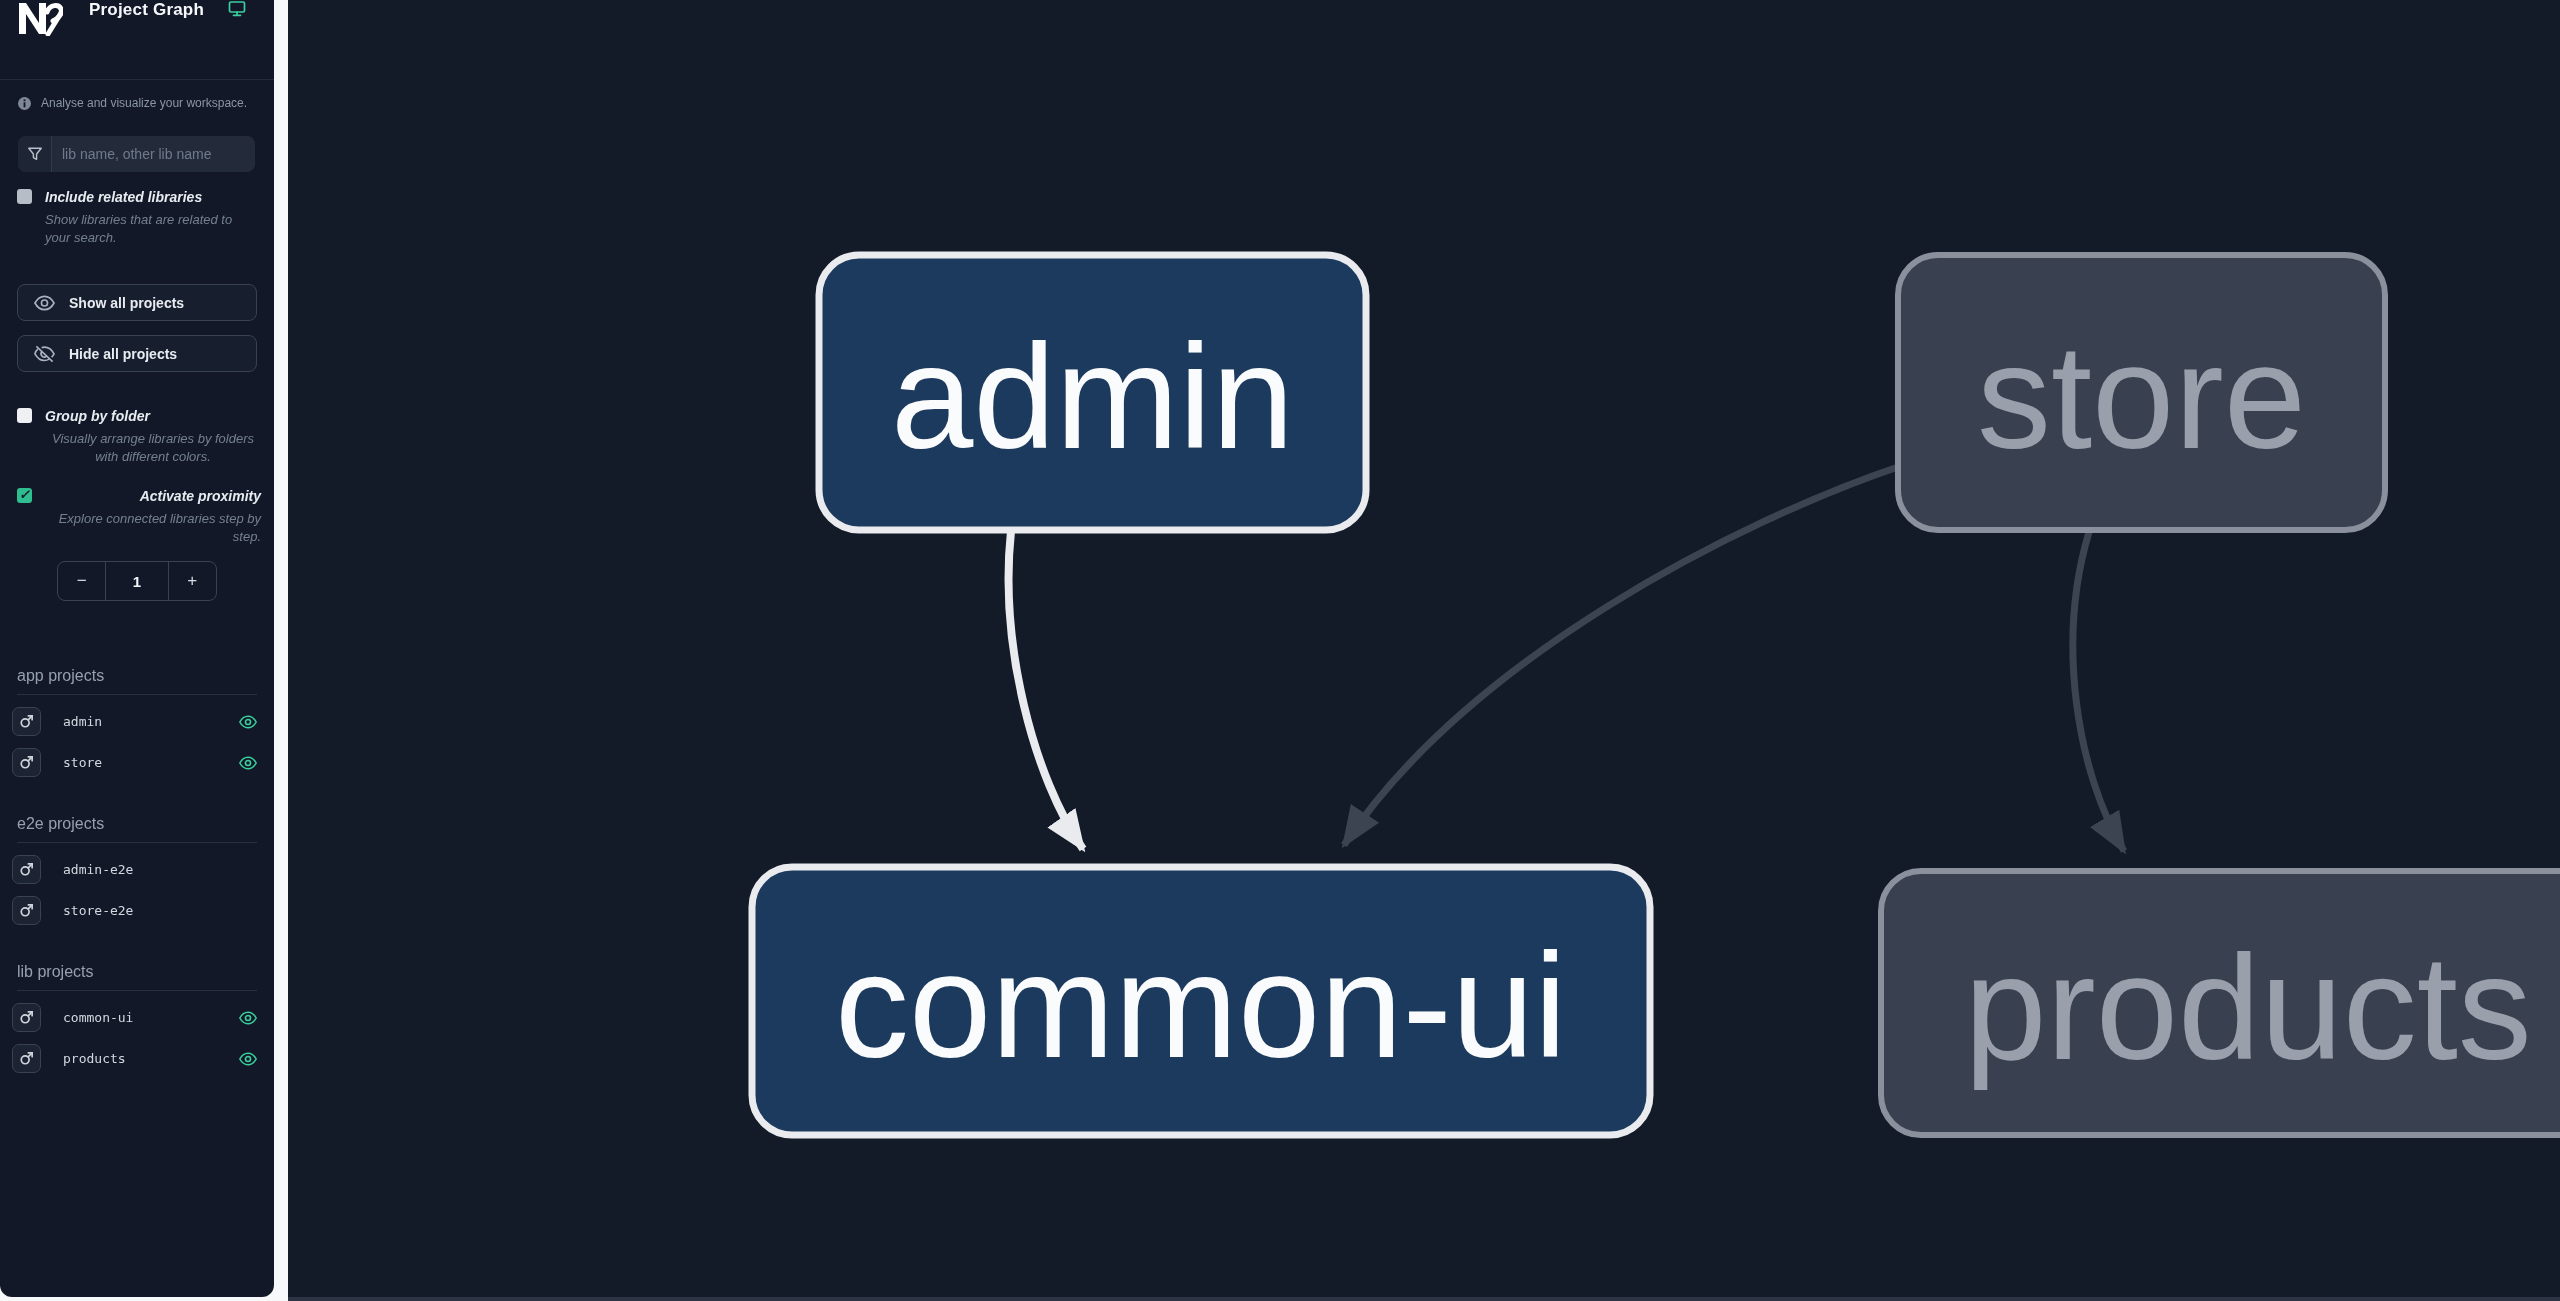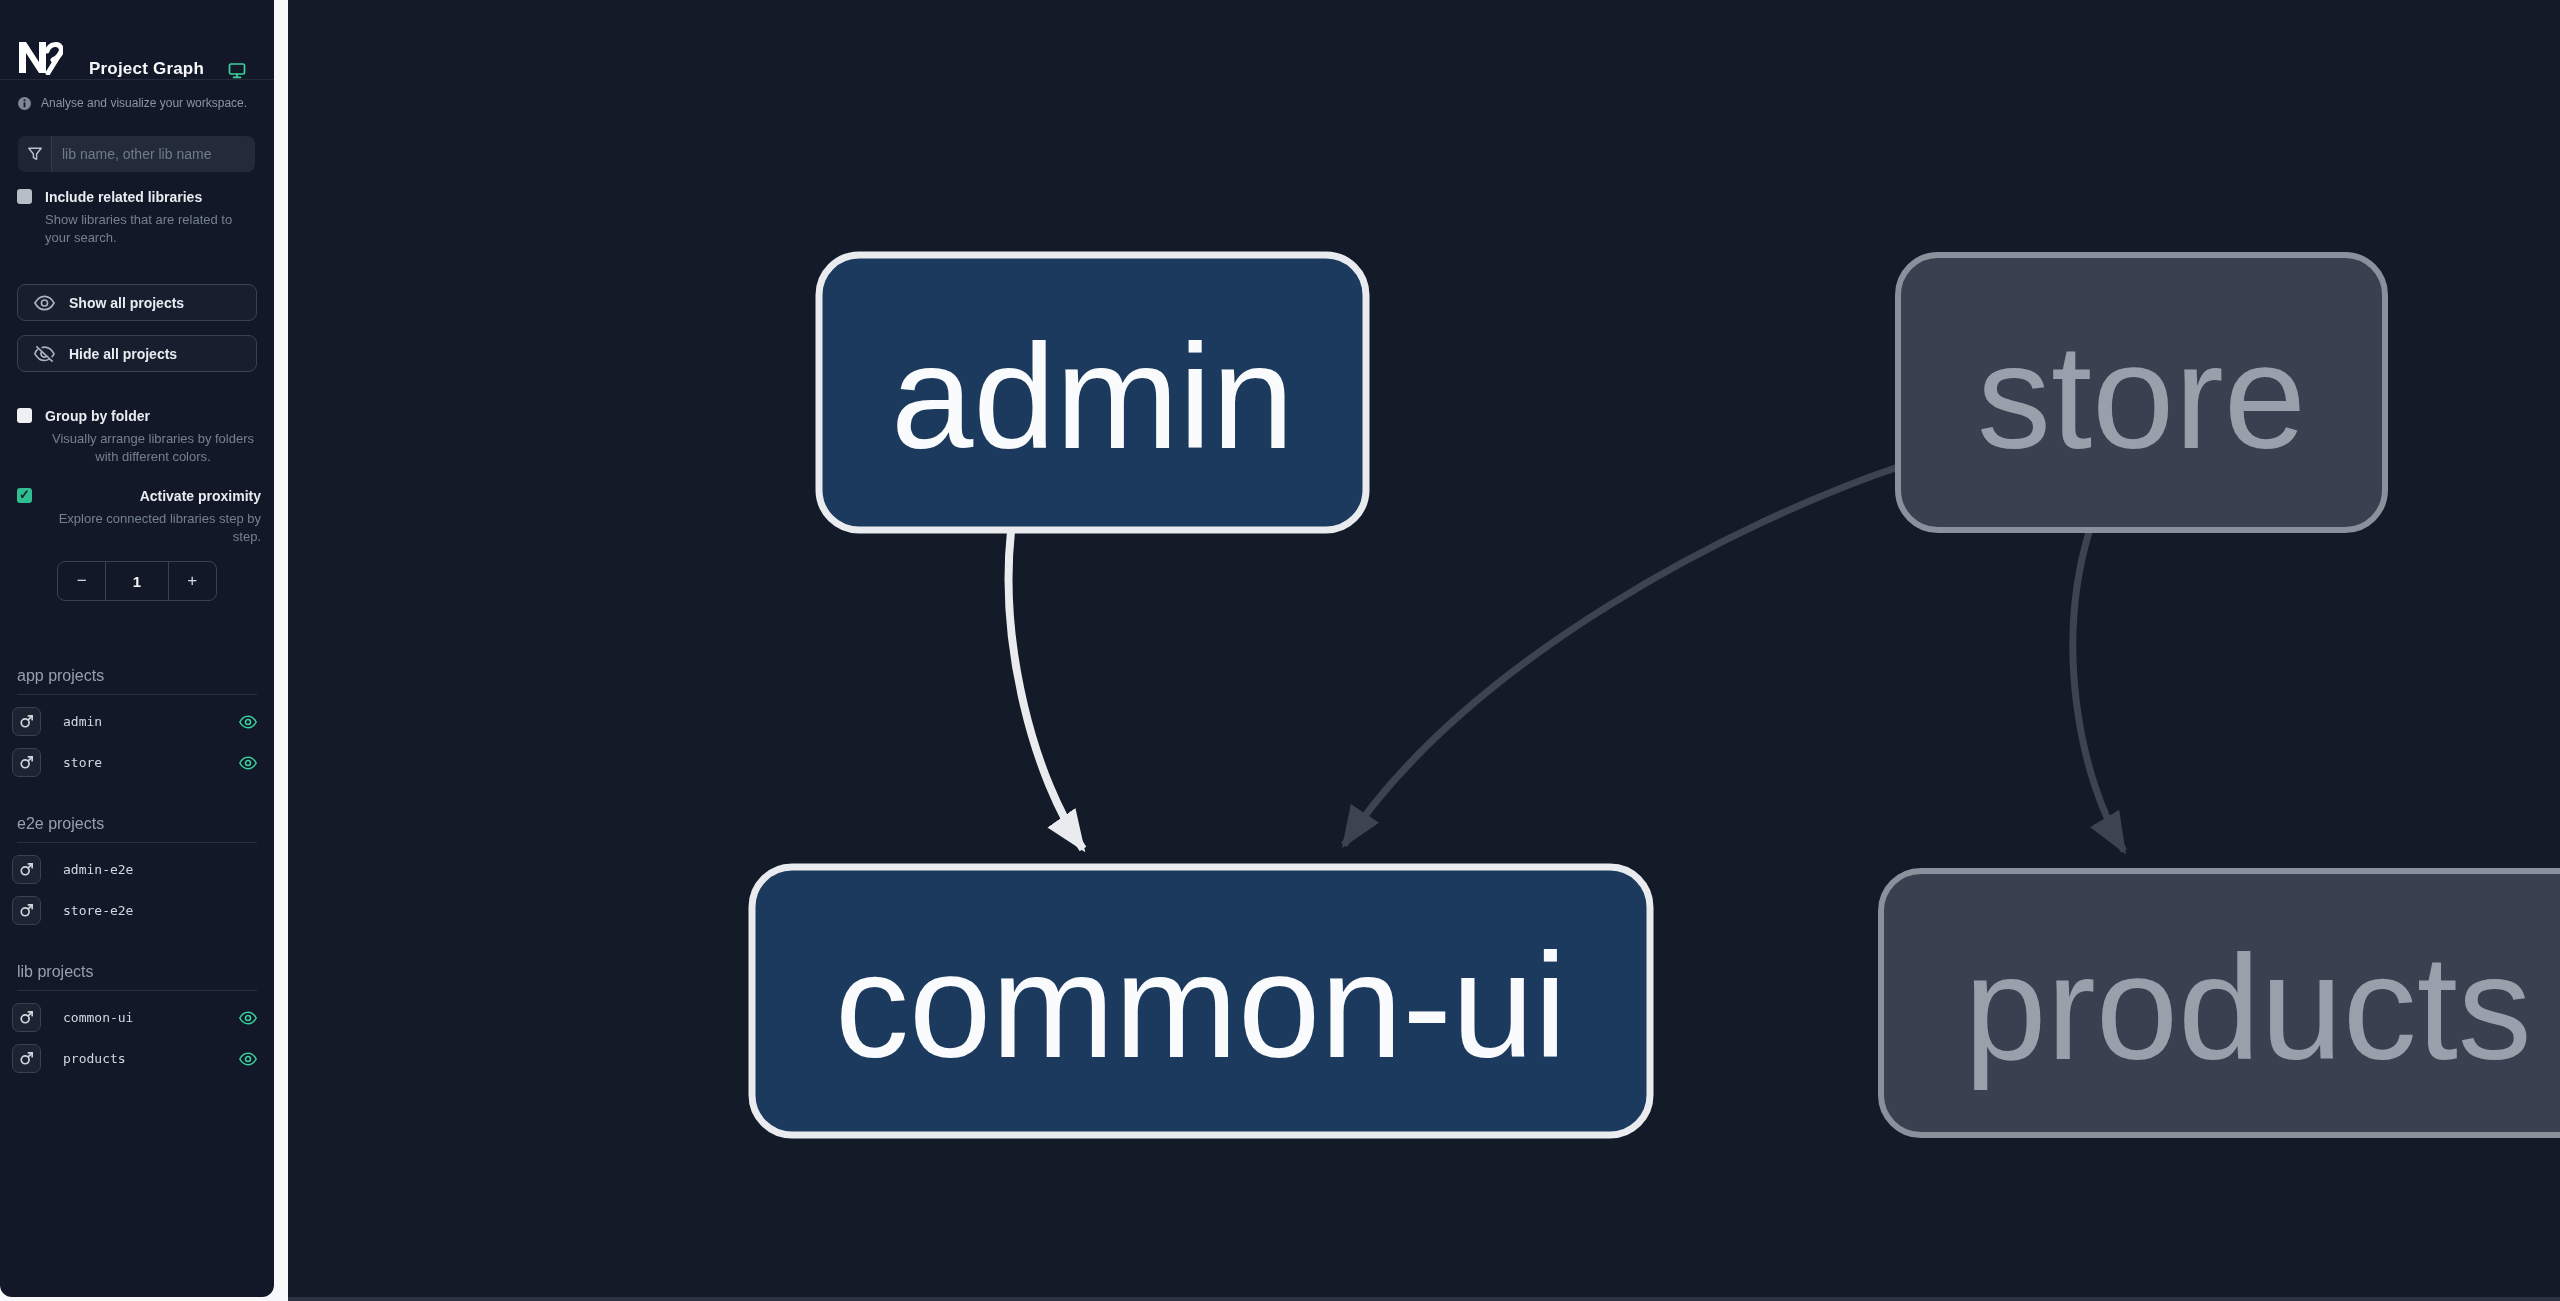--- a/index.html
+++ b/index.html
@@ -13,37 +13,37 @@
   .canvas::after { content:""; position:absolute; left:0; right:0; bottom:0; height:4px;
                    background:#2d3443; }
   #graph-svg { position:absolute; left:0; top:0; }
   .node-label { font-family:"Liberation Sans", sans-serif; font-size:148px; }
 
   
   .rail { position:absolute; left:0; top:0; width:288px; height:1301px; background:#f7f8fa; }
   .side-card { position:absolute; left:0; top:0; width:274px; height:1297px;
                background:#121827; border-radius:0 0 12px 12px; color:#eef1f5; overflow:hidden; }
 
-  .side-header { height:80px; border-bottom:1px solid #232b3a; display:flex; align-items:flex-end; }
+  .side-header { height:80px; border-bottom:1px solid #232b3a; display:flex; align-items:flex-start; }
   .nx-logo { margin-left:17px; }
   .app-title { margin-left:26px; font-size:17px; font-weight:bold; color:#f5f7fa; letter-spacing:.2px; }
   .monitor-icon { margin-left:24px; display:flex; }
 
   .tagline-row { display:flex; align-items:center; margin:16px 17px 0 18px; }
   .tagline-row .txt { margin-left:10px; font-size:12px; color:#8b95a6; }
 
   .search { display:flex; align-items:stretch; margin:26px 0 0 18px; width:237px; height:36px;
             background:#232b3b; border-radius:8px; overflow:hidden; }
   .search .funnel-cell { width:34px; display:flex; align-items:center; justify-content:center;
             background:#1e2635; border-right:1px solid #323b4a; }
   .search input { flex:1; background:transparent; border:none; outline:none; padding:0 10px;
             font-size:14px; color:#cdd4dd; font-family:"Liberation Sans", sans-serif; }
   .search input::placeholder { color:#6f7a8b; }
 
-  .chk-block { display:flex; margin:16px 17px 0 17px; }
+  .chk-block { display:flex; margin:16px 17px 0 17px;font-style:italic; }
   .chk-box { flex:0 0 15px; width:15px; height:15px; border-radius:3px; margin-top:1px;
              background:#b6bdc7; position:relative; cursor:pointer; }
   .chk-box.bright { background:#eef0f3; }
   .chk-box.checked { background:#2fbe8f; }
   .chk-box.checked::after { content:"✓"; position:absolute; left:2px; top:-1px;
              font-size:13px; font-weight:bold; color:#16202f; }
   .chk-texts { margin-left:13px; }
   .chk-label { font-size:14px; font-weight:bold; color:#e8ecf1; line-height:16px; }
   .chk-desc { margin-top:5px; font-size:13px; color:#75808f; line-height:18px; width:216px; }
 

